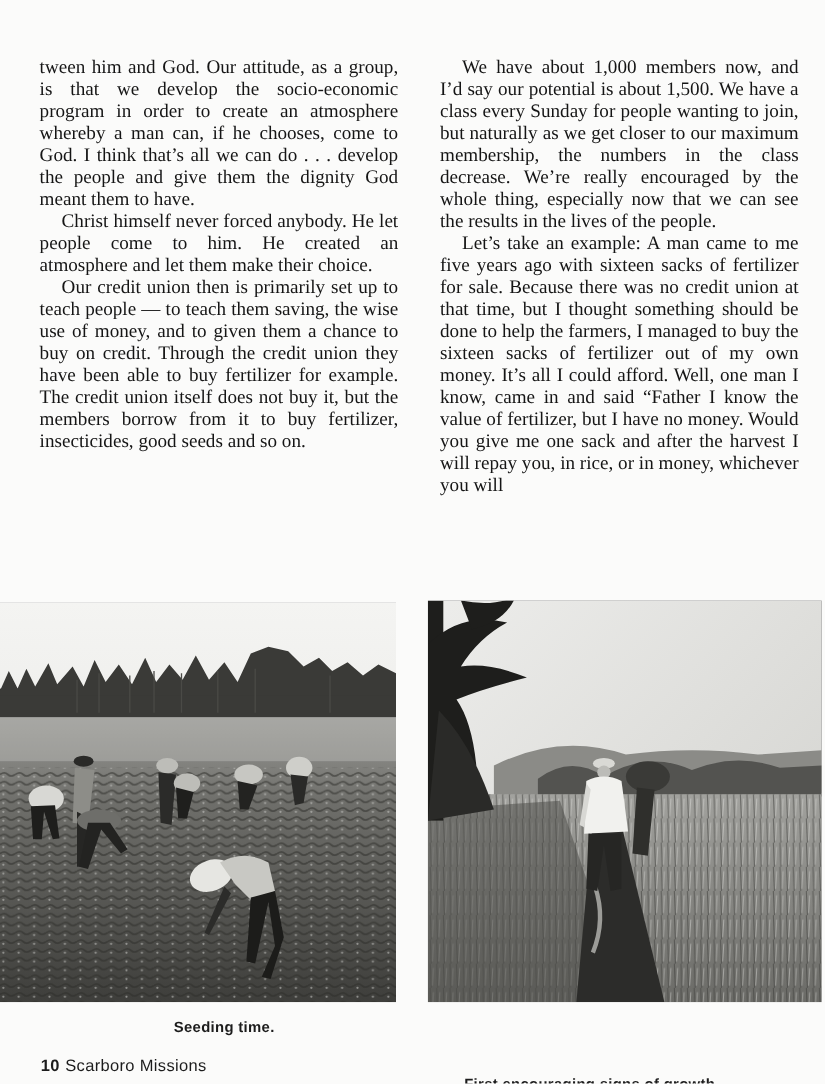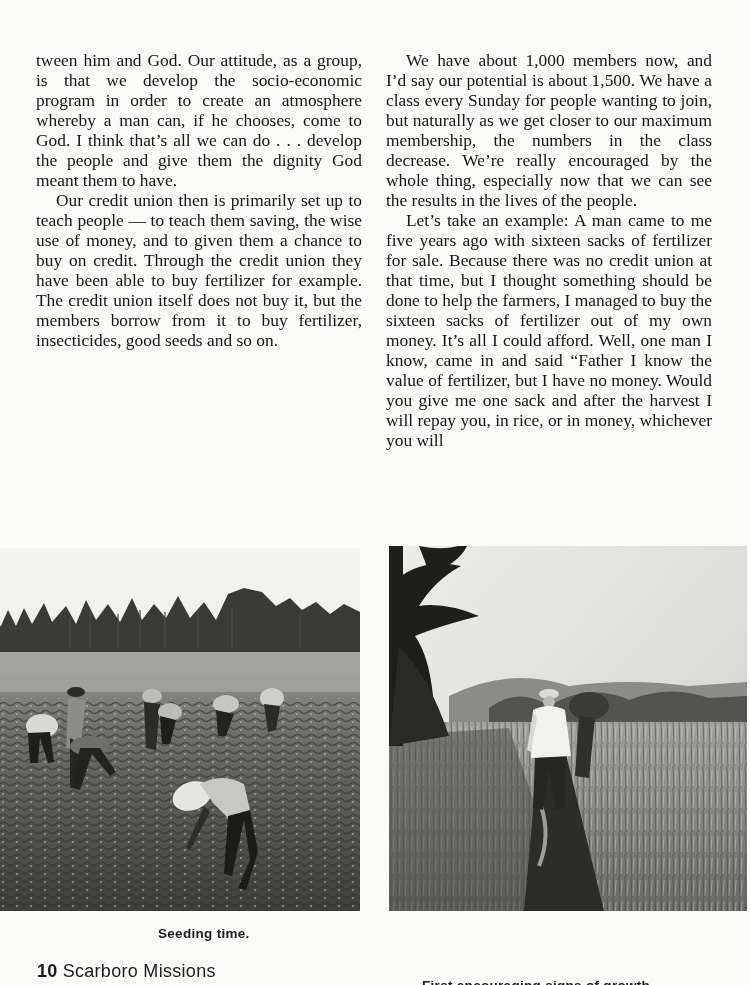--- a/index.html
+++ b/index.html
@@ -8,45 +8,46 @@
     background: #fbfbfa; color: #141414;
   }
   .col {
     position: absolute; top: 18px; width: 326px;
     font-family: "Liberation Serif", serif; font-size: 17.4px; line-height: 20px;
     text-align: justify; color: #151515; margin-top: 32px;
   }
   .col p { margin: 0; text-indent: 20px; }
   .col p.cont { text-indent: 0; }
   #col-left { left: 36px; }
-  #col-right { left: 386px; }
+  #col-right { left: 400px; }
   .photo {
     position: absolute; overflow: hidden; background: #8a8a8a;
   }
   #photo-left { left: 0; top: 548px; width: 360px; height: 363px; }
   #photo-right { left: 389px; top: 546px; width: 358px; height: 365px; }
   .caption {
     position: absolute; font-family: "Liberation Sans", sans-serif;
     font-size: 13.5px; font-weight: bold; color: #1c1c1c; letter-spacing: 0.3px;
     white-space: nowrap;
   }
   #caption-left { left: 158px; top: 926px; }
   #caption-right { left: 422px; top: 978px; }
   #folio {
     position: absolute; left: 37px; top: 961px;
-    font-family: "Liberation Sans", sans-serif; font-size: 18px; color: #1c1c1c;
+    font-family: "Liberation Sans", sans-serif; font-size: 15px; color: #1c1c1c;
     letter-spacing: 0.3px; white-space: nowrap;
   }
   #folio .num { font-weight: bold; margin-right: 5px; }
 </style>
 </head>
 <body>
 
 <div id="col-left" class="col">
   <p class="cont">tween him and God. Our attitude, as a group, is that we develop the socio-economic program in order to create an atmosphere whereby a man can, if he chooses, come to God.  I think that’s all we can do . . . develop the people and give them the dignity God meant them to have.</p>
+  <p>Christ himself never forced anybody. He let people come to him.  He created an atmosphere and let them make their choice.</p>
   <p>Our credit union then is primarily set up to teach people — to teach them saving, the wise use of money, and to given them a chance to buy on credit. Through the credit union they have been able to buy fertilizer for example. The credit union itself does not buy it, but the members borrow from it to buy fertilizer, insecticides, good seeds and so on.</p>
 </div>
 
 <div id="col-right" class="col">
   <p>We have about 1,000 members now, and I’d say our potential is about 1,500. We have a class every Sunday for people wanting to join, but naturally as we get closer to our maximum membership, the numbers in the class decrease. We’re really encouraged by the whole thing, especially now that we can see the results in the lives of the people.</p>
   <p>Let’s take an example: A man came to me five years ago with sixteen sacks of fertilizer for sale.  Because there was no credit union at that time, but I thought something should be done to help the farmers, I managed to buy the sixteen sacks of fertilizer out of my own money.  It’s all I could afford. Well, one man I know, came in and said “Father I know the value of fertilizer, but I have no money. Would you give me one sack and after the harvest I will repay you, in rice, or in money, whichever you will</p>
 </div>
 
 <div id="photo-left" class="photo">
   <svg width="360" height="363" viewBox="0 0 360 363">

